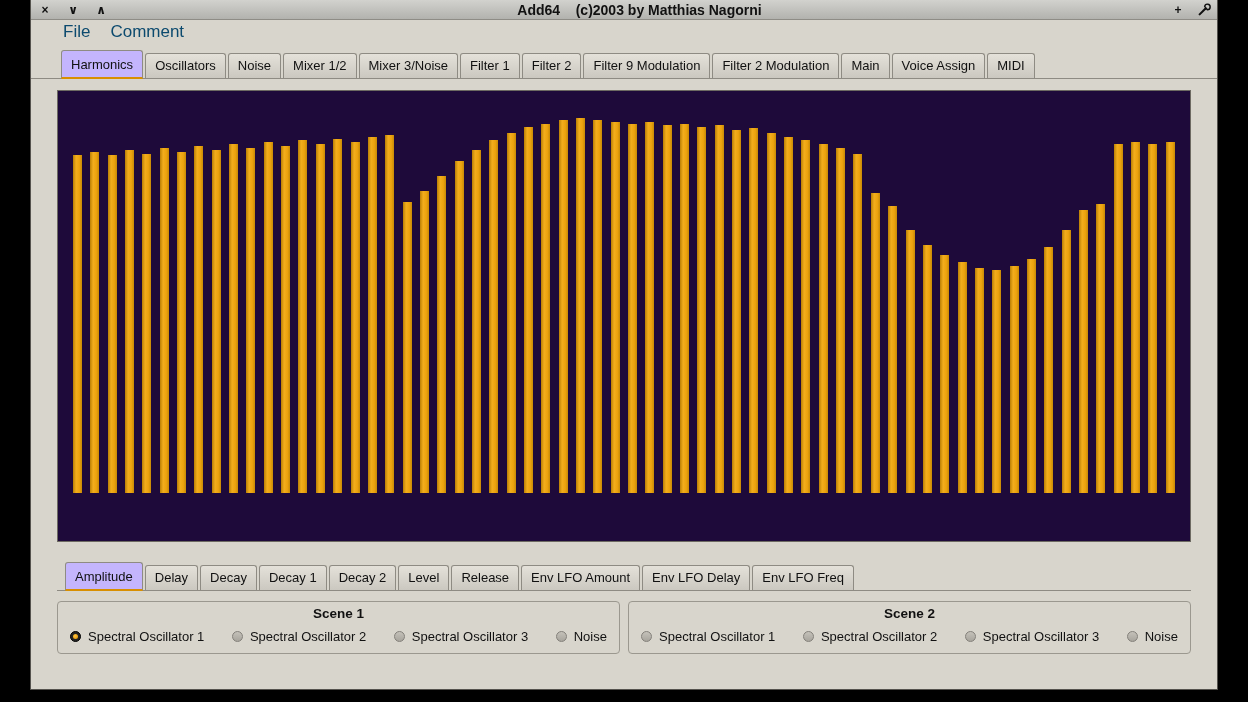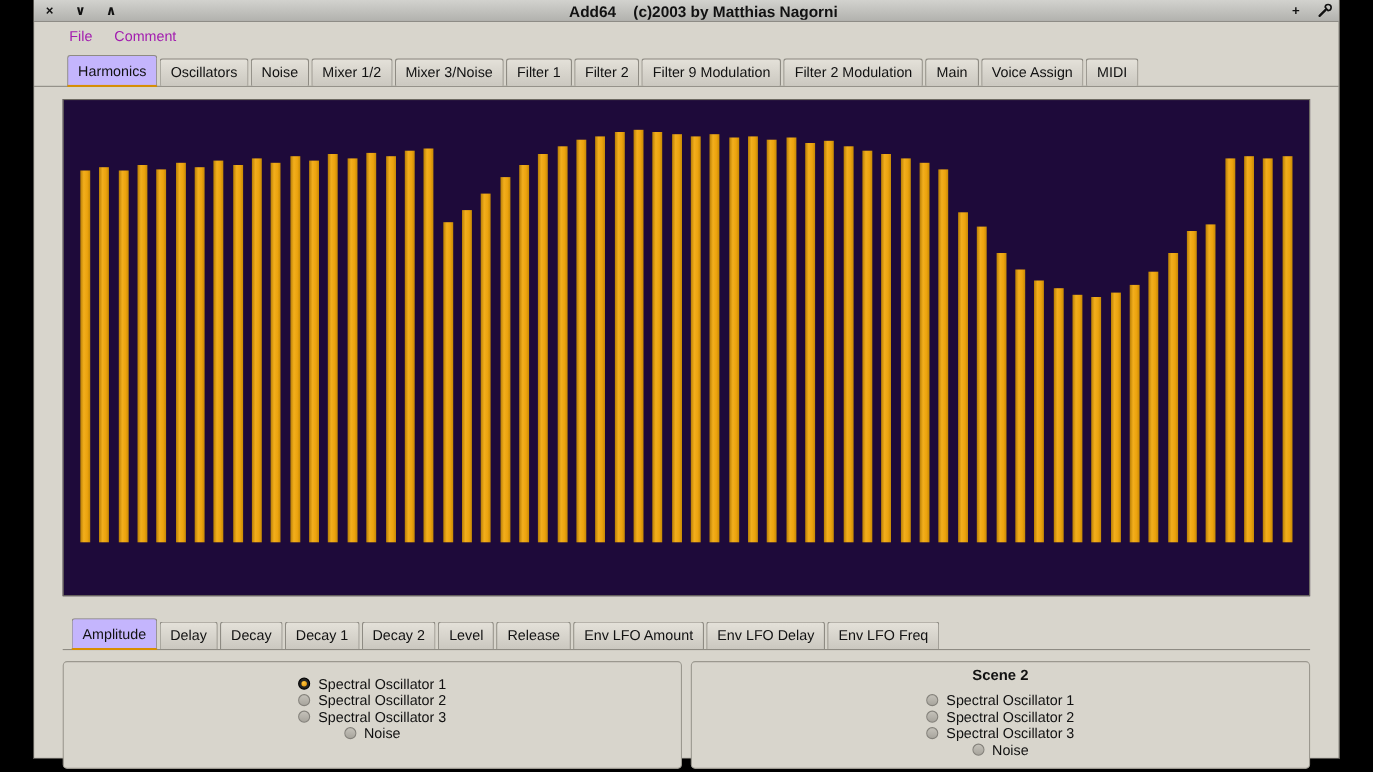--- a/index.html
+++ b/index.html
@@ -25,21 +25,21 @@
     width: 16px; text-align: center; cursor: default;
   }
   .tb-title {
     flex: 1; text-align: center; font-weight: bold; font-size: 14px; color: #111;
     white-space: pre; overflow: hidden;
   }
   .tb-icon { display: inline-flex; align-items: center; }
 
   
   .menubar { height: 24px; display: flex; align-items: center; gap: 20px; padding: 0 10px 0 32px; }
-  .menu-item { font-size: 13px; color: #a21caf; }
+  .menu-item { font-size: 17px; color: #0c4a6e; }
 
   
   .tabbar {
     display: flex; align-items: flex-end; padding: 6px 0 0 30px;
     border-bottom: 1px solid #8e8b83; position: relative;
   }
   .tab {
     font-size: 13px; color: #111; padding: 4px 9px 5px 9px; margin-right: 2px;
     border: 1px solid #8e8b83; border-bottom: none; border-radius: 3px 3px 0 0;
     background: linear-gradient(#e4e1d9, #cbc8c0);
@@ -79,21 +79,21 @@
 
   .tabbar.env { margin-top: 14px; padding-left: 8px; }
 
   
   .scenes { display: flex; gap: 8px; margin-top: 10px; }
   .scene {
     flex: 1; border: 1px solid #9b988f; border-radius: 4px;
     padding: 4px 12px 9px 12px; background: #d8d5cc;
   }
   .scene-title { text-align: center; font-size: 13.5px; font-weight: bold; color: #111; }
-  .scene-options { display: flex; align-items: center; justify-content: space-between; margin-top: 8px; flex-direction: column; }
+  .scene-options { display: flex; align-items: center; justify-content: space-between; margin-top: 8px; }
   .radio-option { display: flex; align-items: center; gap: 7px; }
   .radio {
     position: relative; width: 11px; height: 11px; border-radius: 50%;
     background: linear-gradient(#c4c1b9, #a8a59d); border: 1px solid #83807a; flex: none;
   }
   .radio.selected { background: #242424; border-color: #000; }
   .radio.selected::after {
     content: ""; position: absolute; inset: 2px; border-radius: 50%;
     background: radial-gradient(circle at 40% 35%, #ffc43f, #dd8f00);
   }
@@ -221,20 +221,21 @@
           <div class="tab">Decay 2</div>
           <div class="tab">Level</div>
           <div class="tab">Release</div>
           <div class="tab">Env LFO Amount</div>
           <div class="tab">Env LFO Delay</div>
           <div class="tab">Env LFO Freq</div>
         </div>
 
       <div class="scenes" id="scenes">
           <div class="scene">
+            <div class="scene-title">Scene 1</div>
             <div class="scene-options">
               <div class="radio-option">
                 <span class="radio selected"></span>
                 <span class="radio-label">Spectral Oscillator 1</span>
               </div>
               <div class="radio-option">
                 <span class="radio"></span>
                 <span class="radio-label">Spectral Oscillator 2</span>
               </div>
               <div class="radio-option">

